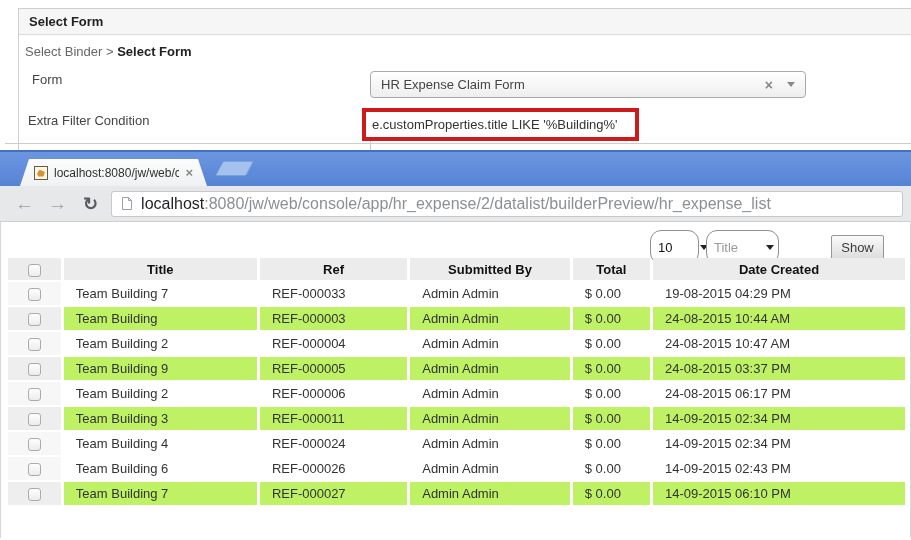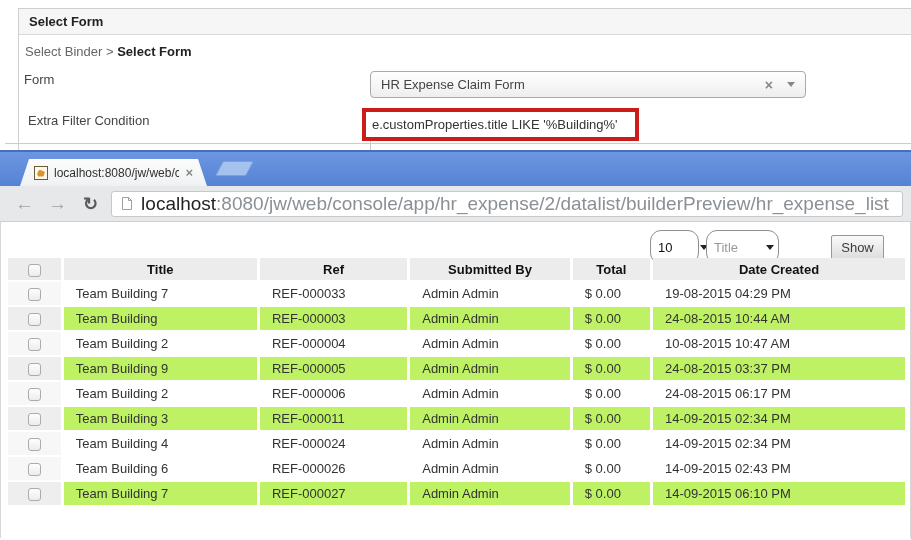--- a/index.html
+++ b/index.html
@@ -9,21 +9,21 @@
 
   
   .form-panel { position:absolute; left:18px; top:8px; width:893px; height:142px;
     border-left:1px solid #cfcfcf; border-top:1px solid #cfcfcf; background:#fff; }
   .panel-header { height:26px; line-height:25px; background:#f6f6f6;
     border-bottom:1px solid #d9d9d9; font-size:13px; font-weight:bold; color:#222;
     padding-left:10px; }
   .breadcrumb { padding:9px 0 0 6px; font-size:13px; color:#666; }
   .breadcrumb .crumb-current { font-weight:bold; color:#222; }
   .field-label { position:absolute; font-size:13px; color:#444; }
-  .label-form { left:24px; top:72px; }
+  .label-form { left:32px; top:72px; }
   .label-filter { left:28px; top:113px; }
 
   .select2 { position:absolute; left:370px; top:71px; width:436px; height:27px;
     border:1px solid #aaa; border-radius:4px;
     background:linear-gradient(#ffffff,#eeeeee);
     display:flex; align-items:center; padding:0 10px; font-size:13px; color:#444; }
   .select2-text { flex:1; }
   .select2-clear { color:#888; font-size:14px; font-weight:bold; margin-right:14px; cursor:pointer; }
   .select2-arrow { width:0; height:0; border-left:4px solid transparent;
     border-right:4px solid transparent; border-top:5px solid #888; }
@@ -53,21 +53,21 @@
     transform:skewX(-28deg); }
 
   .navbar { height:36px; background:#e7e8ea; border-bottom:1px solid #cfcfcf;
     display:flex; align-items:center; padding:0 8px; }
   .nav-icon { font-size:19px; line-height:1; padding:0 7px; cursor:pointer; }
   .nav-back, .nav-fwd { color:#a2a2a2; }
   .nav-reload { color:#595c5f; font-size:18px; font-weight:bold; padding:0 9px; }
   .urlbar { flex:1; height:26px; margin-left:4px; background:#fff;
     border:1px solid #c8c8c8; border-radius:3px; display:flex; align-items:center;
     padding:0 9px; gap:8px; }
-  .url-text { font-size:19px; white-space:nowrap; overflow:hidden; }
+  .url-text { font-size:16px; white-space:nowrap; overflow:hidden; }
   .url-host { color:#1f2023; }
   .url-path { color:#8b9095; }
 
   
   .content { position:relative; height:316px; background:#fff;
     border-left:1px solid #d7d7d7; border-right:1px solid #d7d7d7; overflow:hidden; }
   .controls { position:absolute; top:8px; right:26px; display:flex; gap:7px; align-items:center; }
   .mini-select { height:23px; border:1px solid #8f8f8f; background:#fff; border-radius:11px;
     display:flex; align-items:center; font-size:13px; padding:16px 7px; gap:28px; cursor:pointer; }
   .mini-select .arrow { width:0; height:0; border-left:4px solid transparent;
@@ -187,21 +187,21 @@
               <td>Admin Admin</td>
               <td>$ 0.00</td>
               <td>24-08-2015 10:44 AM</td>
             </tr>
             <tr class="odd">
               <td class="cb-cell"><span class="checkbox"></span></td>
               <td>Team Building 2</td>
               <td>REF-000004</td>
               <td>Admin Admin</td>
               <td>$ 0.00</td>
-              <td>10-08-2015 10:47 AM</td>
+              <td>24-08-2015 10:47 AM</td>
             </tr>
             <tr class="even">
               <td class="cb-cell"><span class="checkbox"></span></td>
               <td>Team Building 9</td>
               <td>REF-000005</td>
               <td>Admin Admin</td>
               <td>$ 0.00</td>
               <td>24-08-2015 03:37 PM</td>
             </tr>
             <tr class="odd">

